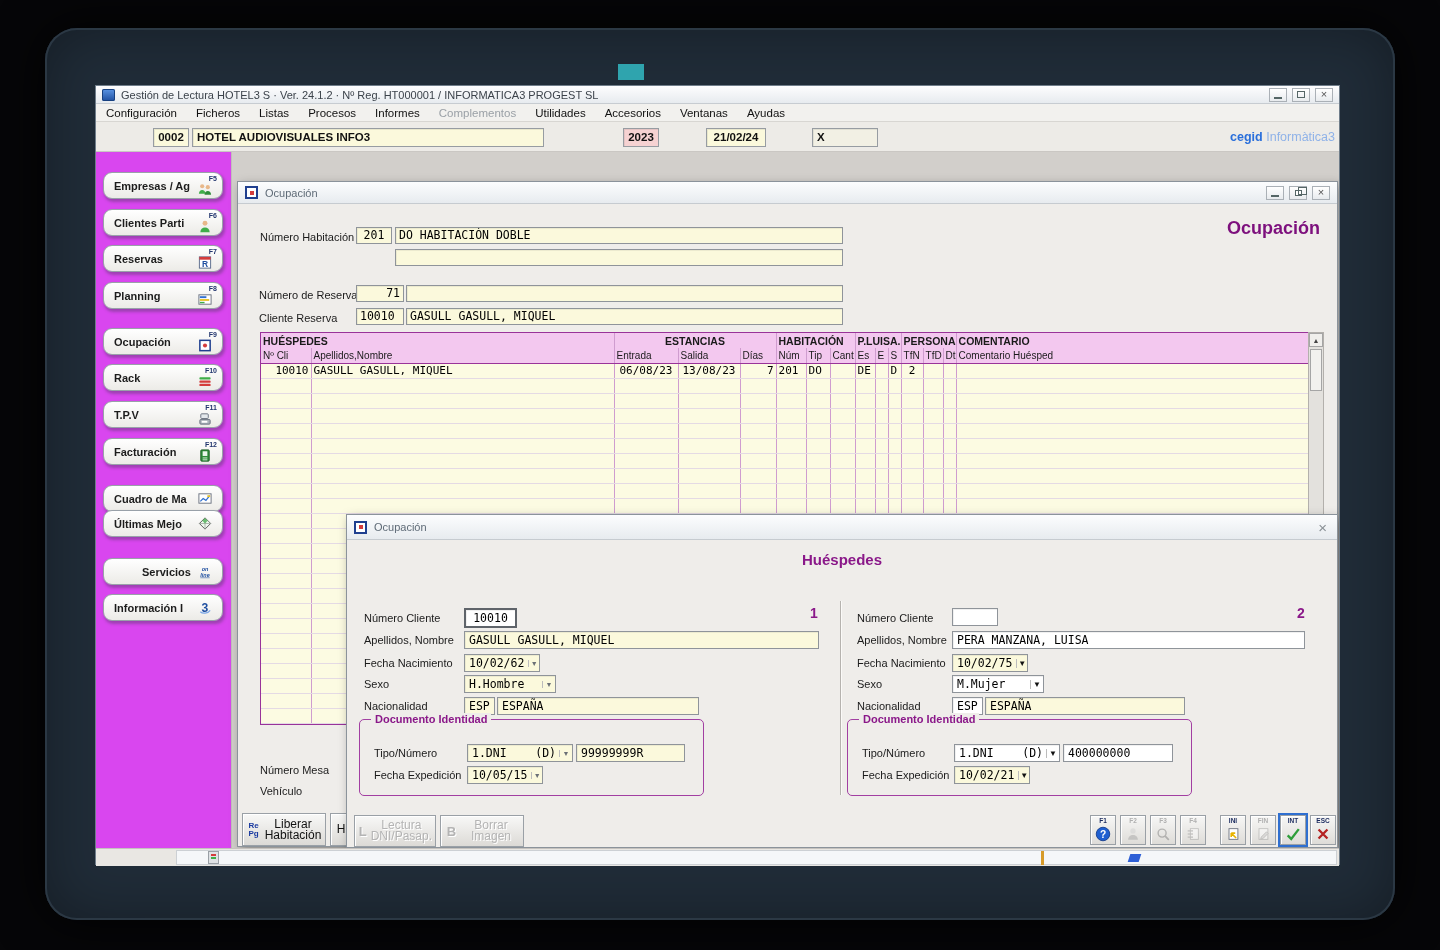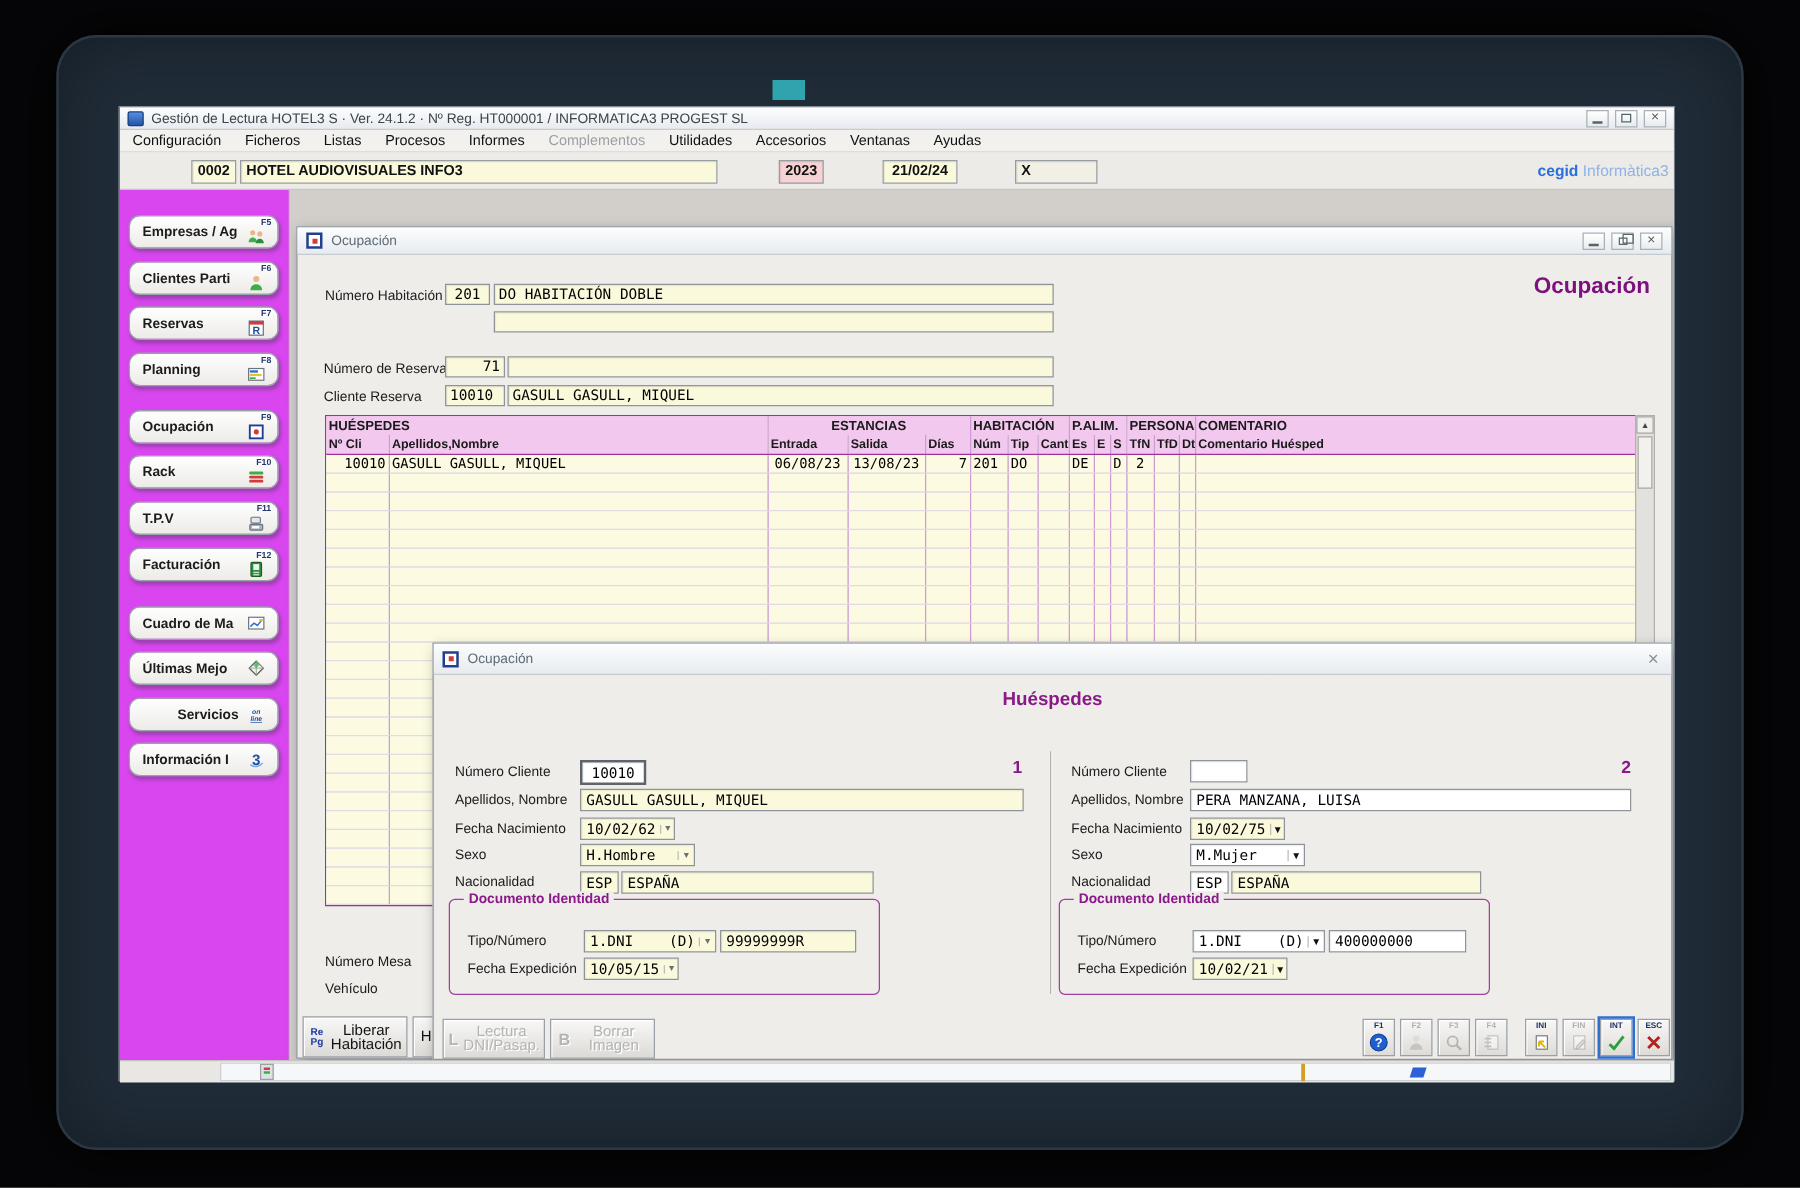--- a/index.html
+++ b/index.html
@@ -81,21 +81,21 @@
   .ffield.right { text-align:right; }
   .ffield.center { text-align:center; }
   .page-title { position:absolute; right:17px; top:36px; font-size:18px; font-weight:bold; color:#7d107d; }
 
   
   .table-wrap { position:absolute; left:22px; top:150px; border:1px solid #993399; }
   .gtable { border-collapse:collapse; table-layout:fixed; width:1048px; }
   .gtable th, .gtable td { border-right:1px solid #cf9ccf; overflow:hidden; white-space:nowrap; padding:0 2px; }
   .gtable thead th { background:#F3C8EF; color:#1a1a1a; height:15px; }
   .group-row th { font-size:10.5px; font-weight:bold; text-align:left; }
-  .sub-row th { font-size:10px; font-weight:bold; border-bottom:1px solid #993399; text-align:left; }
+  .sub-row th { font-size:10px; font-weight:normal; border-bottom:1px solid #993399; text-align:left; }
   .gtable tbody td { background:#FCFBE2; height:15px; border-bottom:1px solid #E4DAE4;
     font-family:"DejaVu Sans Mono", monospace; font-size:11px; color:#000; }
   .vscroll { position:absolute; left:1070px; top:150px; width:16px; height:418px;
     background:#E3E1DD; border:1px solid #b3b0ac; }
   .vs-btn { position:absolute; left:0; width:14px; height:14px; background:#F0EFEC; border:1px solid #a5a5a5;
     font-size:7px; line-height:13px; text-align:center; color:#444; }
   .vs-thumb { position:absolute; left:1px; top:16px; width:12px; height:42px; background:#F2F1EE; border:1px solid #a5a5a5; }
 
   
   .push-btn { position:absolute; background:linear-gradient(#f8f8f7,#dcdad6); border:1px solid #9aa0a6;
@@ -176,21 +176,21 @@
       <span class="menu-item disabled">Complementos</span>
       <span class="menu-item">Utilidades</span>
       <span class="menu-item">Accesorios</span>
       <span class="menu-item">Ventanas</span>
       <span class="menu-item">Ayudas</span>
     </div>
 
   <div class="headerband">
     <span class="hlabel" style="left:5px">Empresa</span>
     <span class="hfield" style="left:57px;width:36px;text-align:center">0002</span>
-    <span class="hfield" style="left:96px;width:382px">HOTEL AUDIOVISUALES INFO3</span>
+    <span class="hfield" style="left:96px;width:352px">HOTEL AUDIOVISUALES INFO3</span>
     <span class="hlabel" style="left:498px">Año</span>
     <span class="hfield pink" style="left:527px;width:36px;text-align:center">2023</span>
     <span class="hlabel" style="left:578px">Fecha</span>
     <span class="hfield" style="left:610px;width:60px;text-align:center">21/02/24</span>
     <span class="hlabel" style="left:673px">Usuario</span>
     <span class="hfield white" style="left:716px;width:66px">X</span>
     <span class="brand"><span class="b1">cegid</span> <span class="b2">Informàtica3</span></span>
   </div>
 
   <div class="workspace">
@@ -306,21 +306,21 @@
             <span class="side-fkey"></span>
             <span class="side-icon">
               <svg viewBox="0 0 16 16">
                 <rect x="1.5" y="3" width="13" height="10" fill="#fff" stroke="#6b7280"></rect>
                 <polyline points="3,11 6,8 9,10 13,5" fill="none" stroke="#2f6fd0" stroke-width="1.3"></polyline>
                 <rect x="10.5" y="4.5" width="3" height="2" fill="#e8c32a"></rect>
               </svg>
             </span>
           </span>
         </div>
-        <div class="side-btn" style="top: 369px;">
+        <div class="side-btn" style="top: 358px;">
           <span class="side-label">Últimas Mejo</span>
           <span class="side-right">
             <span class="side-fkey"></span>
             <span class="side-icon">
               <svg viewBox="0 0 16 16">
                 <polygon points="8,2 14,8 8,14 2,8" fill="#eef6ee" stroke="#555"></polygon>
                 <polyline points="2,8 14,8 8,2 8,14" fill="none" stroke="#9aa59a" stroke-width="0.8"></polyline>
                 <polygon points="8,2 11,5 8,8 5,5" fill="#3fae49" opacity="0.7"></polygon>
               </svg>
             </span>
@@ -399,21 +399,21 @@
               <col style="width: 22px;">
               <col style="width: 20px;">
               <col style="width: 13px;">
               <col style="width: 353px;">
             </colgroup>
             <thead>
               <tr class="group-row">
                 <th colspan="2">HUÉSPEDES</th>
                 <th colspan="3" style="text-align: center;">ESTANCIAS</th>
                 <th colspan="3">HABITACIÓN</th>
-                <th colspan="3">P.ALIM.</th>
+                <th colspan="3">P.LUISA.</th>
                 <th colspan="3">PERSONAS</th>
                 <th colspan="1">COMENTARIO</th>
               </tr>
               <tr class="sub-row">
                 <th>Nº Cli</th>
                 <th>Apellidos,Nombre</th>
                 <th>Entrada</th>
                 <th>Salida</th>
                 <th>Días</th>
                 <th>Núm</th>

